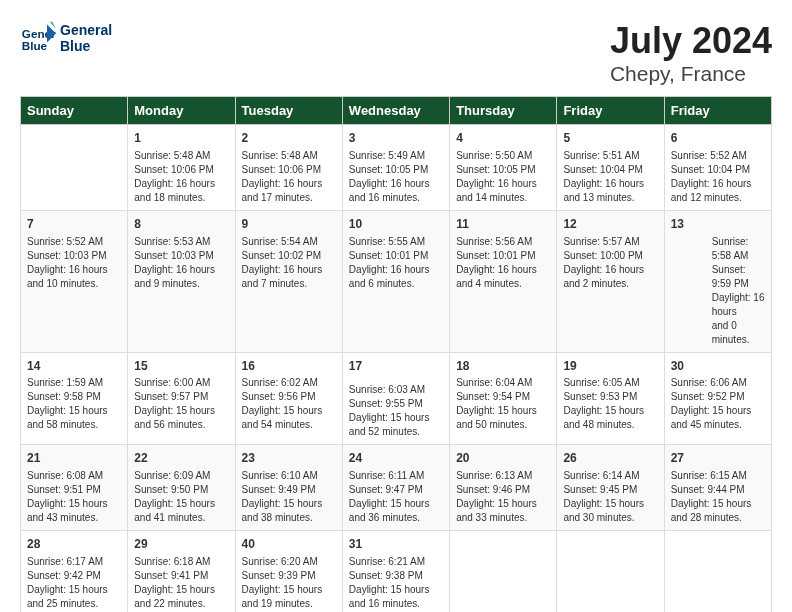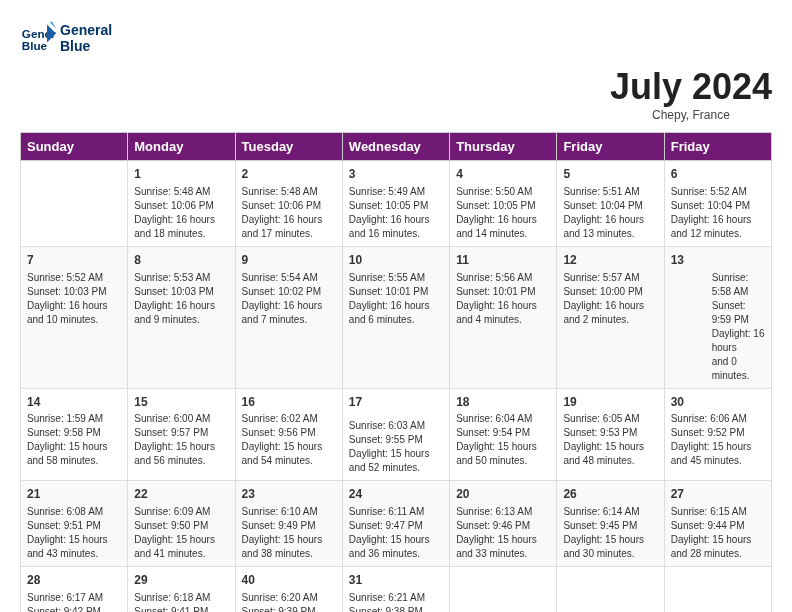--- a/index.html
+++ b/index.html
@@ -19,39 +19,38 @@
     .logo {
       display: flex;
       align-items: center;
       gap: 4px;
     }
     .logo-icon {
       width: 36px;
       height: 36px;
     }
     .title-block {
-      text-align: center;
-      margin-top: 46px;
+      text-align: left;
     }
     .main-title {
       font-size: 36px;
       font-weight: bold;
       color: #222;
     }
     .subtitle {
-      font-size: 12px;
+      font-size: 21px;
       color: #444;
     }
     table {
       width: 100%;
       border-collapse: collapse;
       font-size: 11px;
     }
     thead tr th {
-      background: #701a75;
+      background: #14532d;
       color: #fff;
       text-align: left;
       padding: 6px 6px;
       font-size: 13px;
       font-weight: bold;
       border: 1px solid #ccc;
     }
     tbody tr td {
       vertical-align: top;
       padding: 5px 6px;

